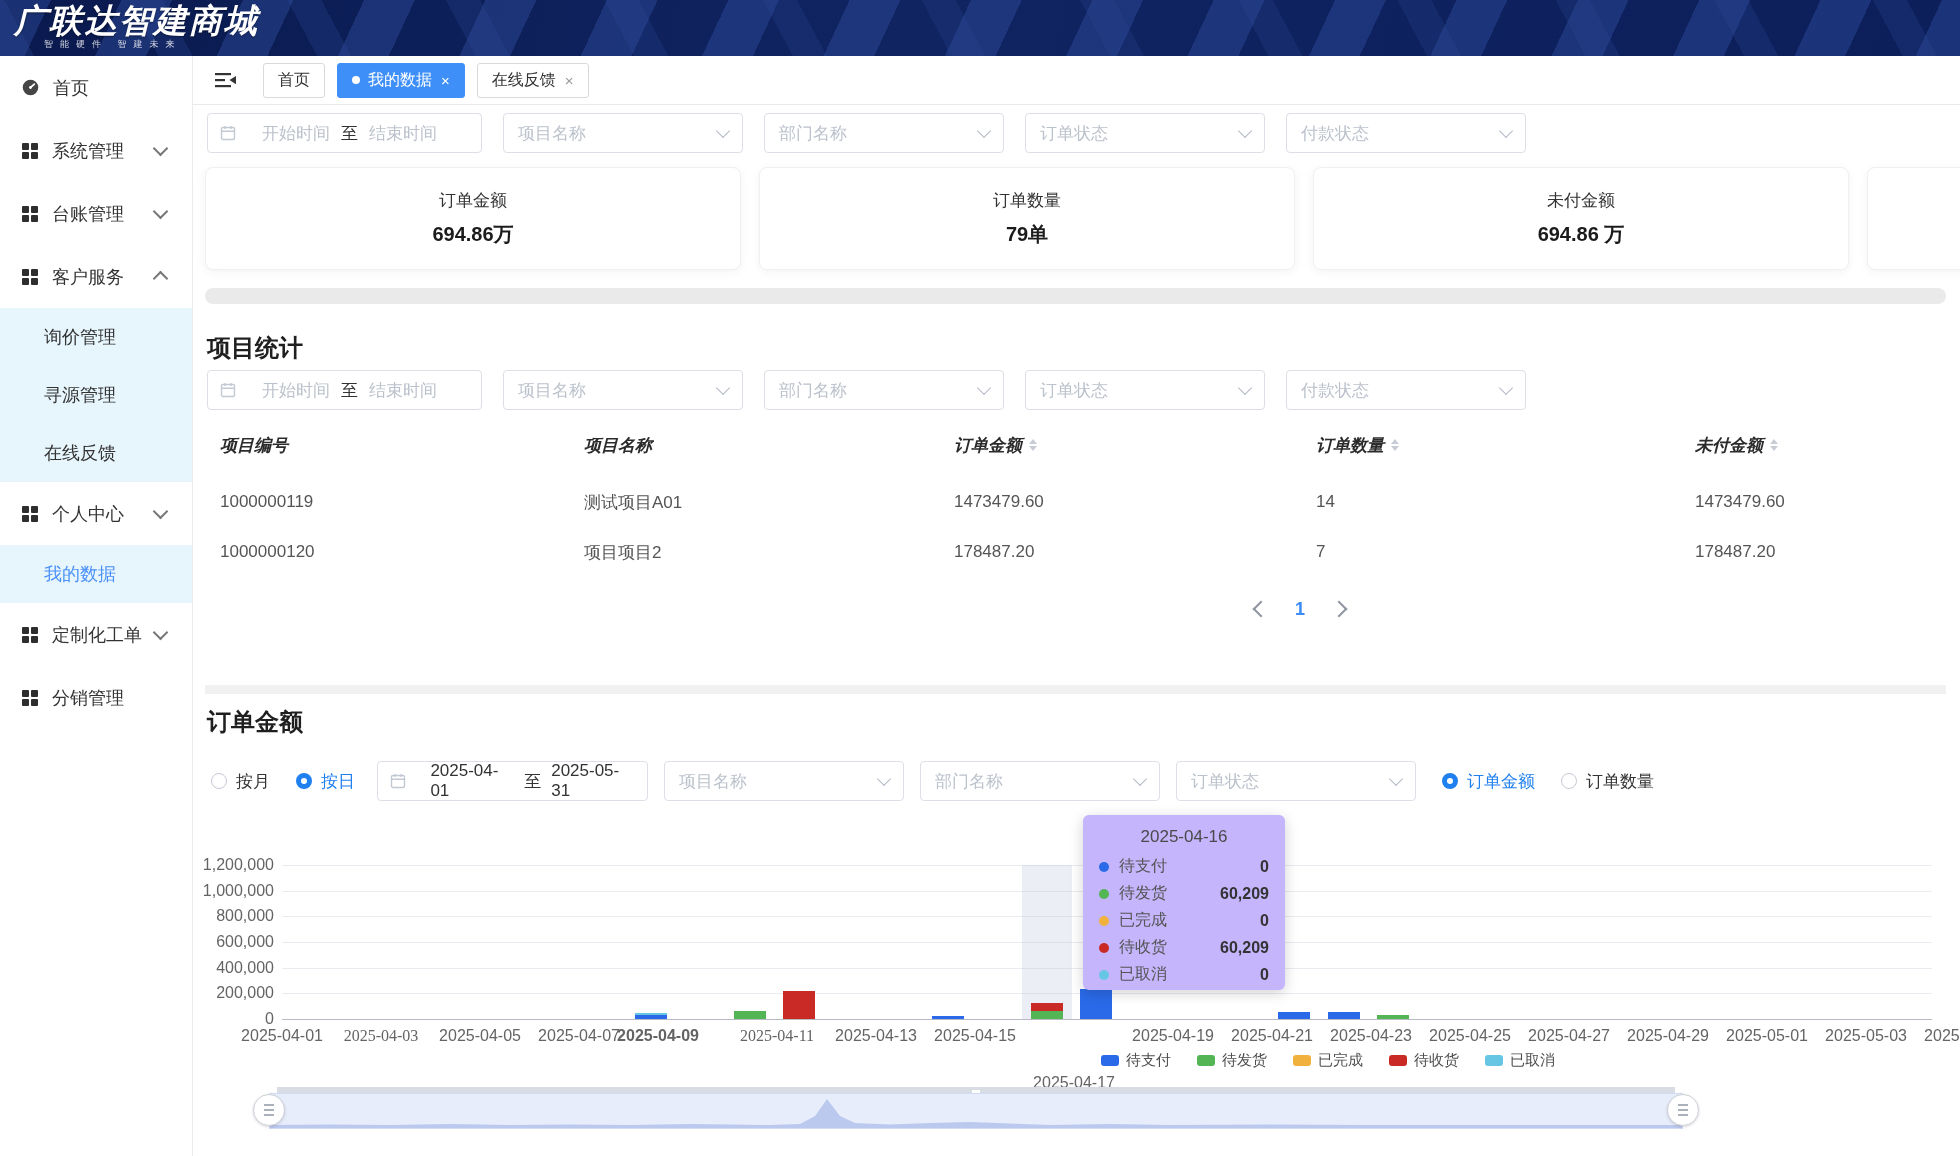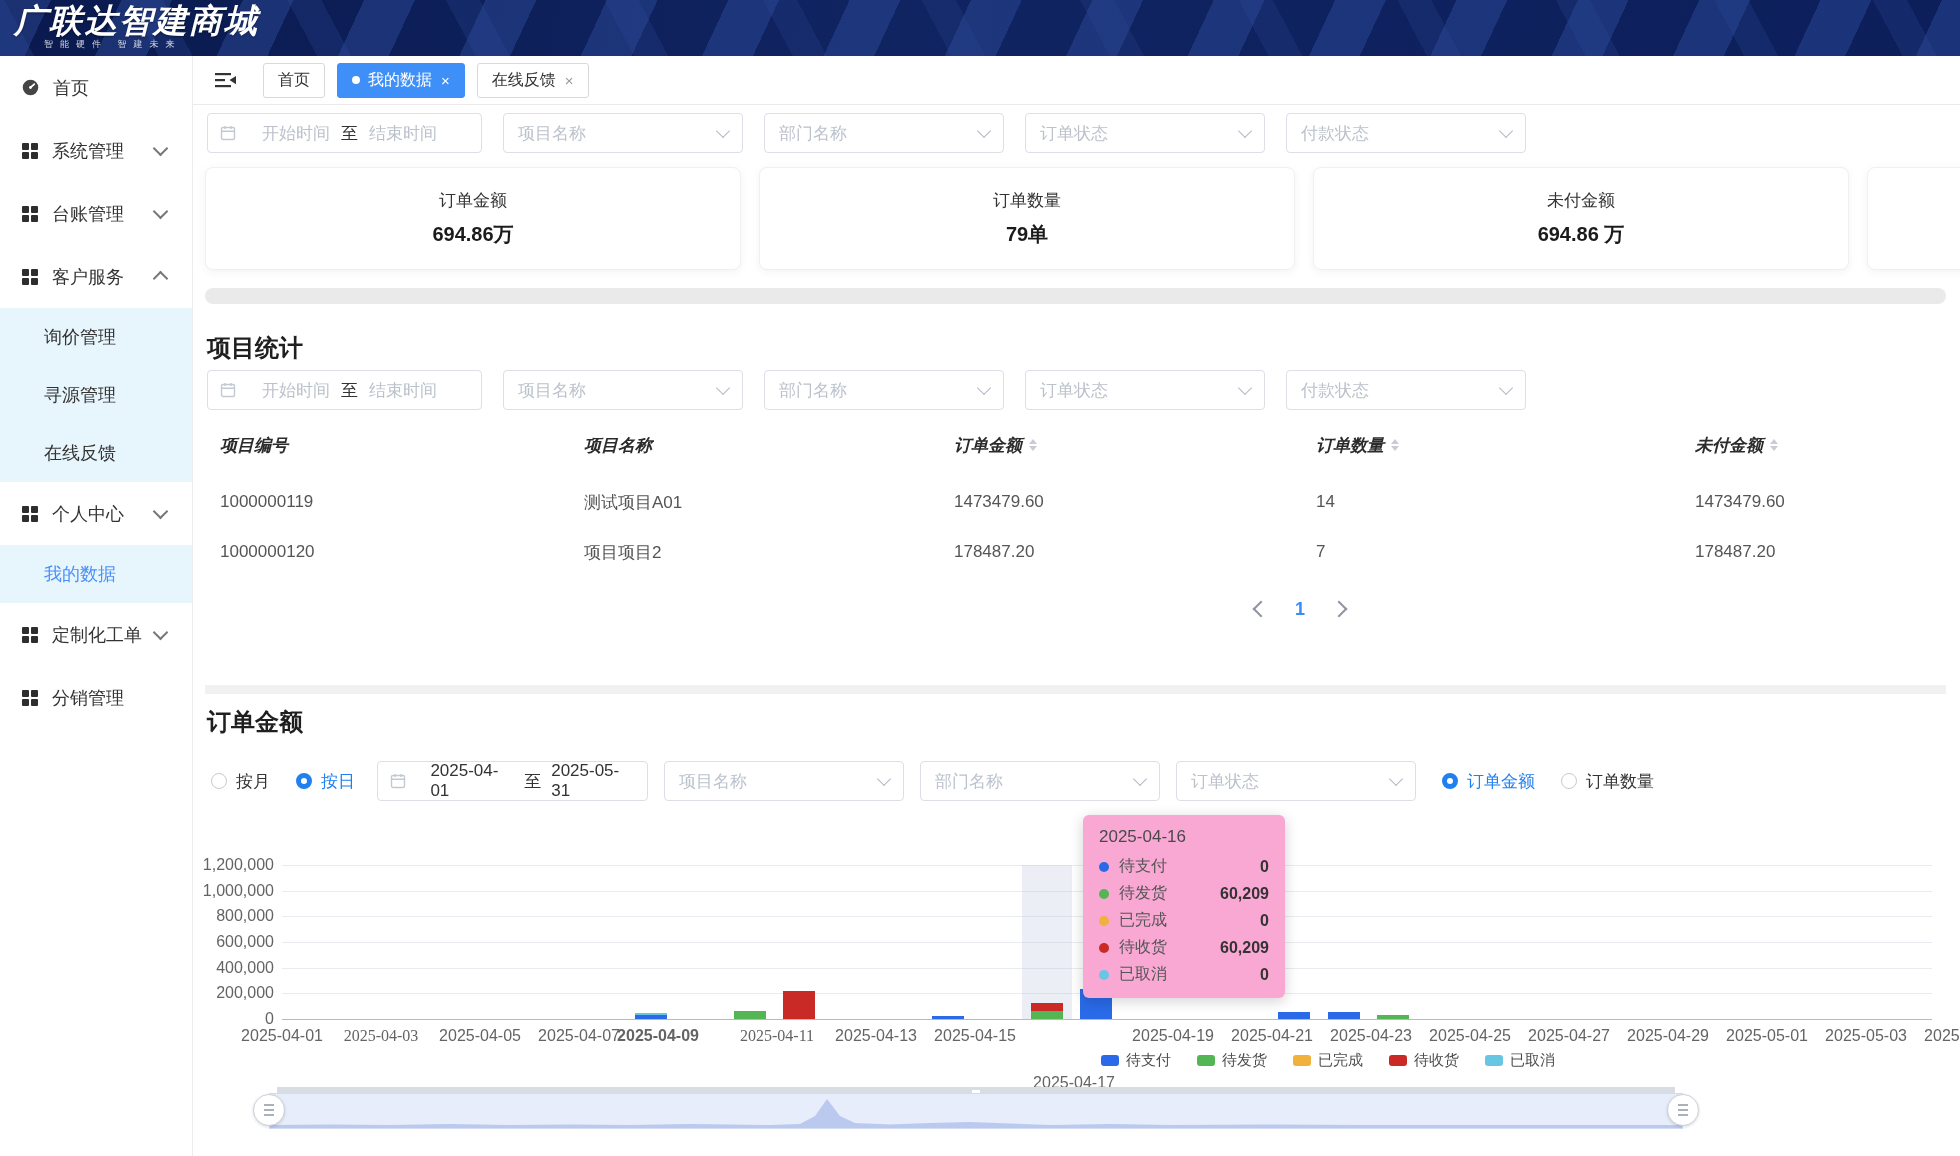--- a/index.html
+++ b/index.html
@@ -99,22 +99,22 @@
   .gridline.axisline{background:#b6bac2;}
   .ylab{position:absolute;left:0;width:81px;text-align:right;font-size:16px;color:#646464;height:20px;line-height:20px;}
   .xlab{position:absolute;width:110px;text-align:center;font-size:16px;color:#646464;top:216px;}
   .shade{position:absolute;top:54px;height:154px;width:50px;background:rgba(184,194,214,.28);}
   .bar{position:absolute;top:0;height:208px;width:32px;}
   .seg{position:absolute;left:0;width:100%;}
   .legend{position:absolute;top:240px;left:908px;display:flex;gap:26px;align-items:center;
           font-size:15px;color:#4e4e4e;}
   .lg-item{display:flex;align-items:center;cursor:pointer;}
   .lg-marker{width:18px;height:11px;border-radius:3px;margin-right:7px;}
-  .tooltip{position:absolute;left:890px;top:4px;width:170px;background:#f9a8d4;border-radius:6px;
-           box-shadow:0 3px 14px rgba(0,0,0,.18);padding:12px 16px 10px;z-index:5;}
+  .tooltip{position:absolute;left:890px;top:4px;width:170px;background:#c4b5fd;border-radius:6px;
+           box-shadow:0 3px 14px rgba(0,0,0,.18);padding:12px 16px 2px;z-index:5;text-align:center;}
   .tt-title{font-size:17px;color:#4a4a4a;margin-bottom:6px;}
   .tt-row{display:flex;align-items:center;height:27px;font-size:16px;color:#555;}
   .tt-dot{width:10px;height:10px;border-radius:50%;margin-right:10px;flex:none;}
   .tt-val{margin-left:auto;font-weight:700;color:#333;}
 
   
   .dslider{position:relative;height:50px;margin-top:6px;}
   .ds-strip{position:absolute;left:84px;width:1398px;top:0;height:10px;background:#d8dce3;}
   .ds-notch{position:absolute;top:3px;left:50%;margin-left:-4px;width:8px;height:4px;background:#fff;}
   .ds-body{position:absolute;left:76px;width:1414px;top:6px;height:36px;background:#e7edfa;

